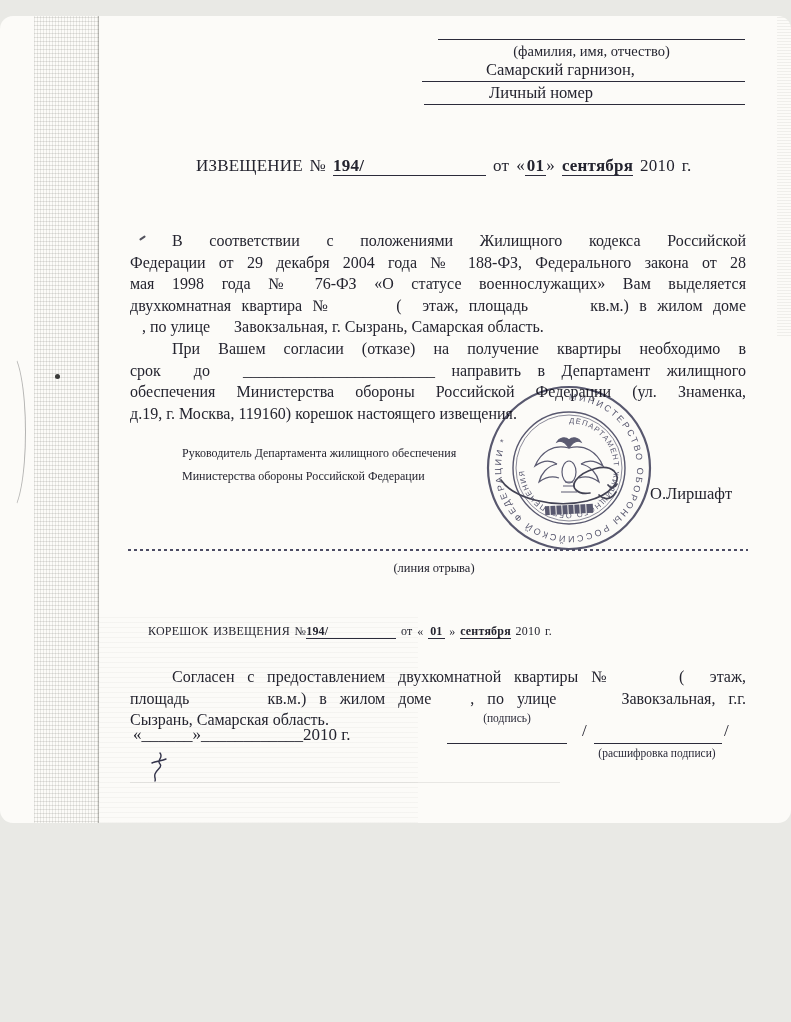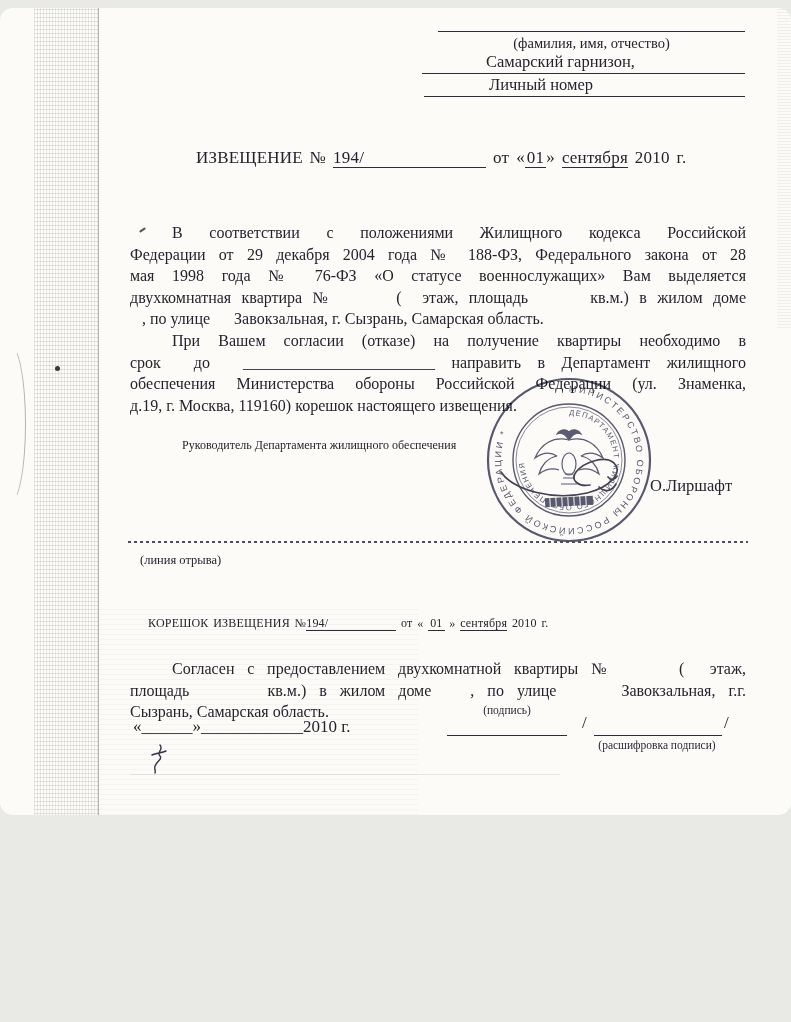--- a/index.html
+++ b/index.html
@@ -1,17 +1,17 @@
 <!DOCTYPE html>
 <html><head>
 <meta charset="utf-8">
 <style>
   html,body{margin:0;padding:0;background:#e9e9e5;}
   .page{
-    position:relative;width:791px;height:807px;margin:8px auto;
+    position:relative;width:791px;height:807px;margin:16px auto;
     background:#fcfbf8;overflow:hidden;
     font-family:"Liberation Serif","DejaVu Serif",serif;
     color:#24242f;
     border-radius:13px;
   }
   .abs{position:absolute;}
   
   .scan-band-left{
     left:34px;top:0;width:64px;height:1022px;pointer-events:none;
     background:
@@ -39,39 +39,39 @@
     background:linear-gradient(90deg,#24241f 0%,#3b382f 45%,#7d7466 72%,#cdc1a1 100%);
   }
   .faint-rule{left:130px;top:766px;width:430px;height:1px;background:rgba(60,60,60,.10);}
   
   .h-line1{left:438px;top:8px;width:307px;height:15px;border-bottom:1.3px solid #2b2b3a;}
   .h-hint{left:438px;top:27px;width:307px;text-align:center;font-size:14.5px;}
   .h-l2{left:422px;top:44px;width:259px;height:21px;border-bottom:1.3px solid #2b2b3a;padding-left:64px;font-size:16.5px;}
   .h-l3{left:424px;top:67px;width:256px;height:21px;border-bottom:1.3px solid #2b2b3a;padding-left:65px;font-size:16.5px;}
   
   .title{left:196px;top:140px;font-size:17px;letter-spacing:.2px;word-spacing:2.5px;white-space:nowrap;}
-  .u{border-bottom:1.2px solid #2b2b3a;}
+  .u{border-bottom:1.2px solid #2b2b3a;font-weight:bold;}
   .blank-wide{padding-right:122px;}
   .blank-med{padding-right:68px;}
   .day-pad{padding:0 2px;}
   
   .para{left:130px;width:616px;font-size:16px;line-height:21.6px;}
   .para div{text-align:justify;text-align-last:justify;}
   .para div.indent{padding-left:42px;}
   .para div.last{text-align:left;text-align-last:left;}
   .p1{top:214px;}
   .p2{top:322px;}
   .sig-block{left:182px;top:426px;width:480px;font-size:12px;line-height:22.5px;}
   .sig-name{left:650px;top:468px;width:97px;text-align:left;font-size:16.5px;}
   
   .seal{left:483px;top:366px;width:172px;height:172px;mix-blend-mode:multiply;opacity:.85;}
   
   .tear-line{left:128px;top:533px;width:620px;height:1.6px;
     background:repeating-linear-gradient(90deg,#4c4c64 0 3px,rgba(0,0,0,0) 3px 6px);}
-  .tear-label{left:140px;top:545px;width:620px;text-align:left;font-size:12.5px;}
+  .tear-label{left:124px;top:545px;width:620px;text-align:center;font-size:12.5px;}
   
   .stub-title{left:148px;top:608px;font-size:12px;letter-spacing:.2px;word-spacing:1.5px;white-space:nowrap;}
   .stub-para{top:650px;}
   .date-line{left:133px;top:709px;font-size:17px;white-space:nowrap;}
   .slot1{left:447px;top:710px;width:120px;height:17px;border-bottom:1.2px solid #2b2b3a;}
   .slot2{left:594px;top:710px;width:128px;height:17px;border-bottom:1.2px solid #2b2b3a;}
   .slash{font-size:17px;top:705px;}
   .slash1{left:582px;}
   .slash2{left:724px;}
   .slot-label{font-size:11.5px;text-align:center;color:#2a2a38;}
@@ -112,20 +112,21 @@
 
   <div class="abs para p2">
     <div class="indent">При Вашем согласии (отказе) на получение квартиры необходимо в</div>
     <div>срок&nbsp;&nbsp;до&nbsp;&nbsp;________________________&nbsp;направить в Департамент жилищного</div>
     <div>обеспечения Министерства обороны Российской Федерации (ул. Знаменка,</div>
     <div class="last">д.19, г. Москва, 119160) корешок настоящего извещения.</div>
   </div>
 
   <div class="abs sig-block">
     <div>Руководитель Департамента жилищного обеспечения</div>
+    <div>Министерства обороны Российской Федерации</div>
   </div>
   <div class="abs sig-name">О.Лиршафт</div>
 
   <div class="abs seal">
     <svg width="172" height="172" viewBox="0 0 172 172">
       <defs>
         <path id="oring" d="M 86,18 A 68,68 0 1 1 85.99,18"></path>
         <path id="iring" d="M 86,41 A 45,45 0 1 1 85.99,41"></path>
       </defs>
       <g fill="none" stroke="#3b3b58">

